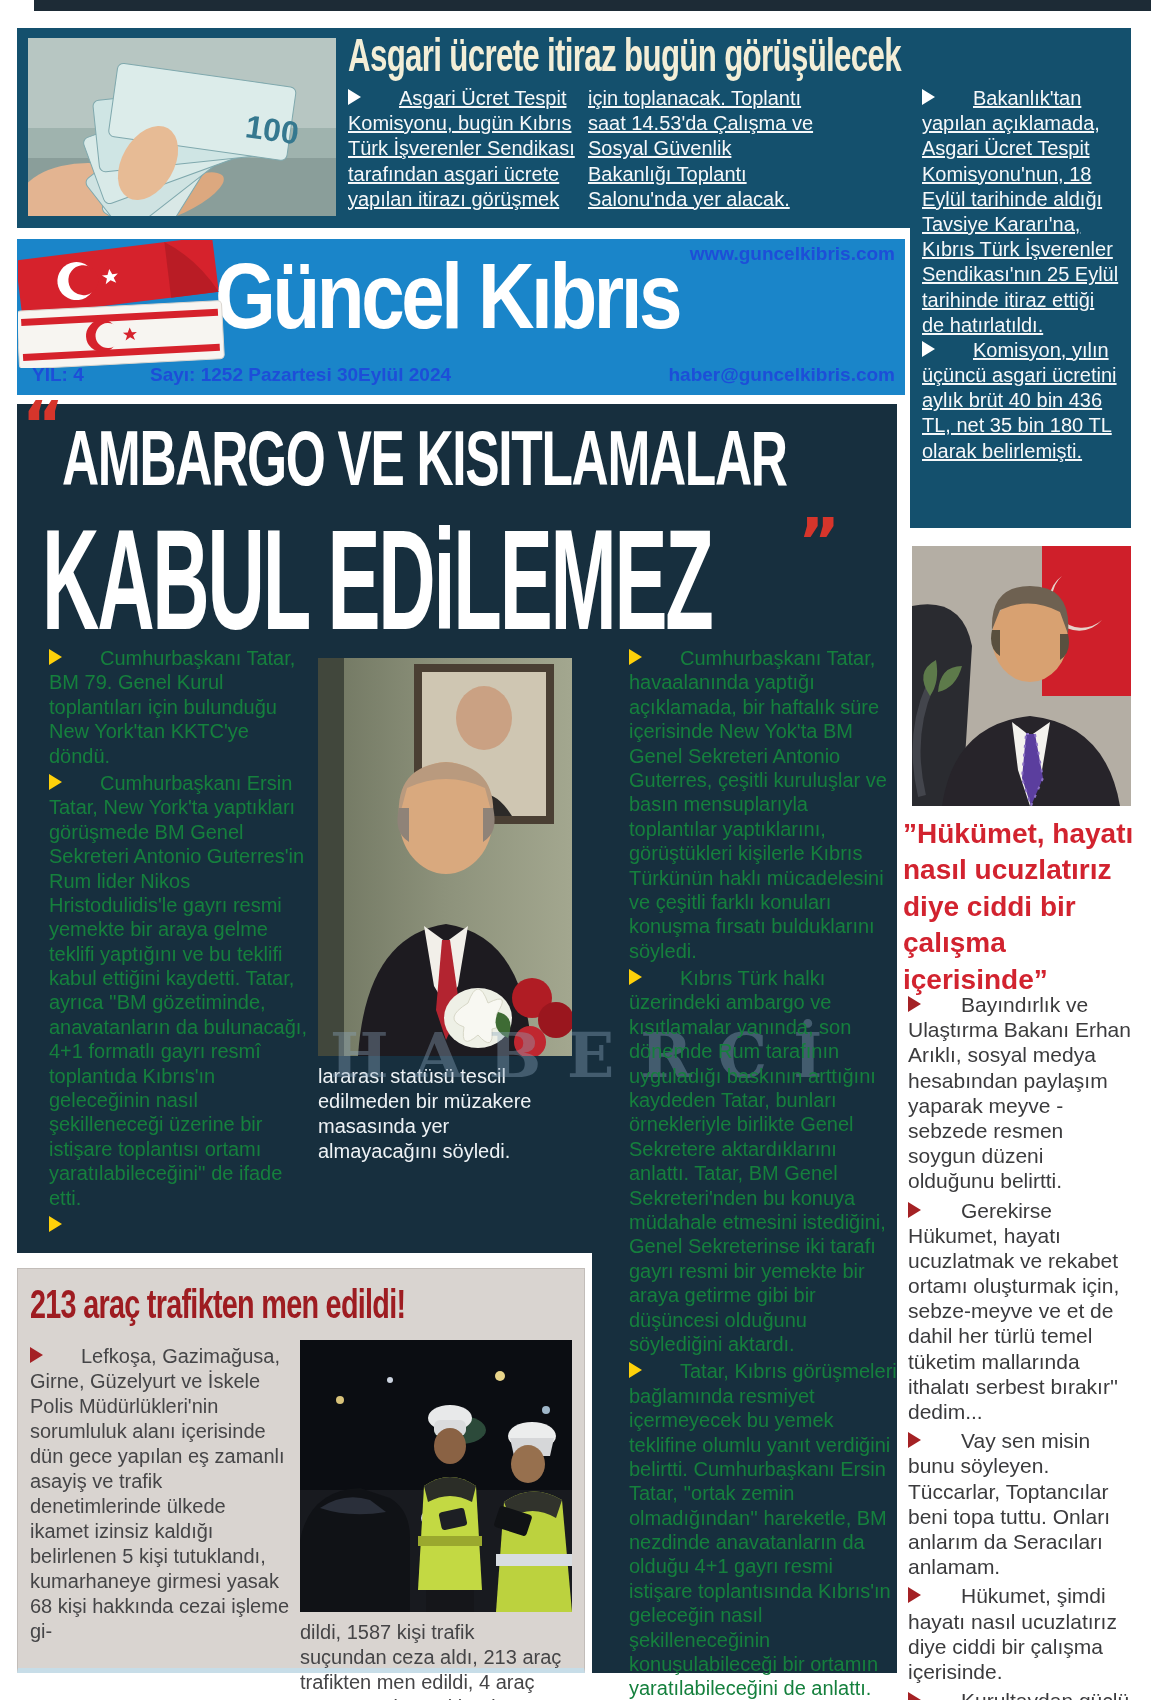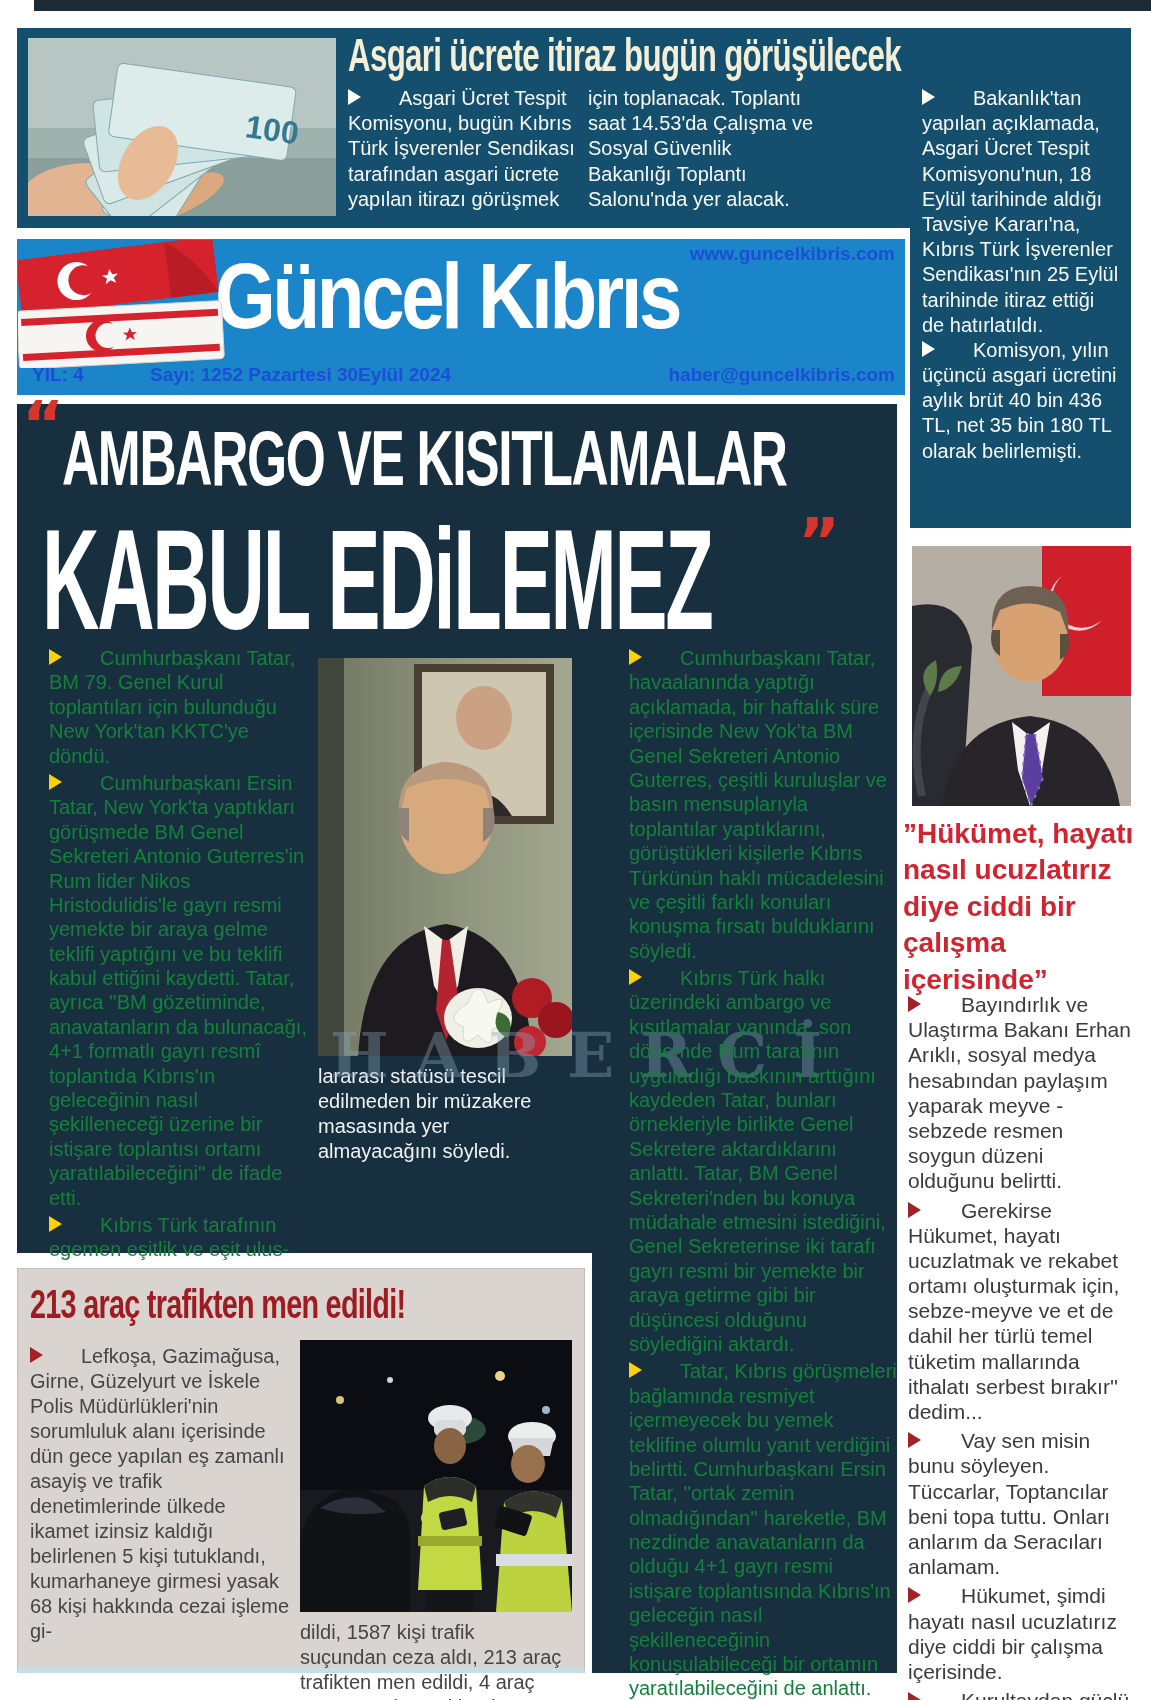--- a/index.html
+++ b/index.html
@@ -9,21 +9,21 @@
 
   
   .top-strip{left:34px;top:0;width:1117px;height:11px;background:#1d2b36;}
 
   
   .banner{left:17px;top:28px;width:1114px;height:200px;background:#14506d;}
   .sidebar-navy{left:910px;top:28px;width:221px;height:500px;background:#14506d;}
   .banner-headline{left:348px;top:28px;width:1150px;font-weight:bold;font-size:46px;
     color:#f3eed7;letter-spacing:-1px;transform:scaleX(.68);transform-origin:left top;white-space:nowrap;}
   .banner-col{color:#f6f8fa;font-size:20px;line-height:1.26;font-weight:500;}
-  .banner-col p{margin:0;}
+  .banner-col p{margin:0;text-decoration:underline;}
   .arrow{display:inline-block;width:0;height:0;border-top:8px solid transparent;
          border-bottom:8px solid transparent;border-left:13px solid #ffffff;margin-right:38px;}
   .arrow.yellow{border-left-color:#ffd10a;}
   .arrow.red{border-left-color:#a42125;}
 
   
   .masthead{left:17px;top:239px;width:888px;height:156px;background:#1a85c9;}
   .mast-title{left:215px;top:248px;width:1000px;font-size:92px;font-weight:bold;color:#ffffff;
      letter-spacing:-4px;transform:scaleX(.85);transform-origin:left top;white-space:nowrap;line-height:1.05;}
   .mast-small{color:#1d4ed8;font-weight:bold;font-size:19px;}
@@ -158,21 +158,21 @@
   <div class="abs main-navy-ext"></div>
 
   <div class="abs quote-mark hl-open">“</div>
   <div class="abs main-hl1">AMBARGO VE KISITLAMALAR</div>
   <div class="abs main-hl2">KABUL EDiLEMEZ</div>
   <div class="abs quote-mark hl-close">”</div>
 
   <div class="abs story-col main-col1">
     <p><span class="arrow yellow"></span><span>Cumhurbaşkanı Tatar, BM 79. Genel Kurul toplantıları için bulunduğu New York'tan KKTC'ye döndü.</span></p>
     <p><span class="arrow yellow"></span><span>Cumhurbaşkanı Ersin Tatar, New York'ta yaptıkları görüşmede BM Genel Sekreteri Antonio Guterres'in Rum lider Nikos Hristodulidis'le gayrı resmi yemekte bir araya gelme teklifi yaptığını ve bu teklifi kabul ettiğini kaydetti. Tatar, ayrıca ''BM gözetiminde, anavatanların da bulunacağı,  4+1 formatlı gayrı resmî toplantıda Kıbrıs'ın geleceğinin nasıl şekilleneceği üzerine bir istişare toplantısı ortamı yaratılabileceğini'' de ifade etti.</span></p>
-    <p><span class="arrow yellow"></span><span>Kıbrıs Türk tarafının egemen eşitlik ve eşit ulus-</span></p>
+    <p><span class="arrow yellow"></span></p>
   </div>
 
   <div class="abs photo" style="left:318px;top:658px;width:254px;height:398px;">
     <svg width="254" height="398" viewBox="0 0 254 398">
       <defs>
         <linearGradient id="wall" x1="0" y1="0" x2="1" y2="0">
           <stop offset="0" stop-color="#6f7560"></stop>
             <stop offset=".5" stop-color="#8d927b"></stop>
             <stop offset="1" stop-color="#a3a78f"></stop>
         </linearGradient>

